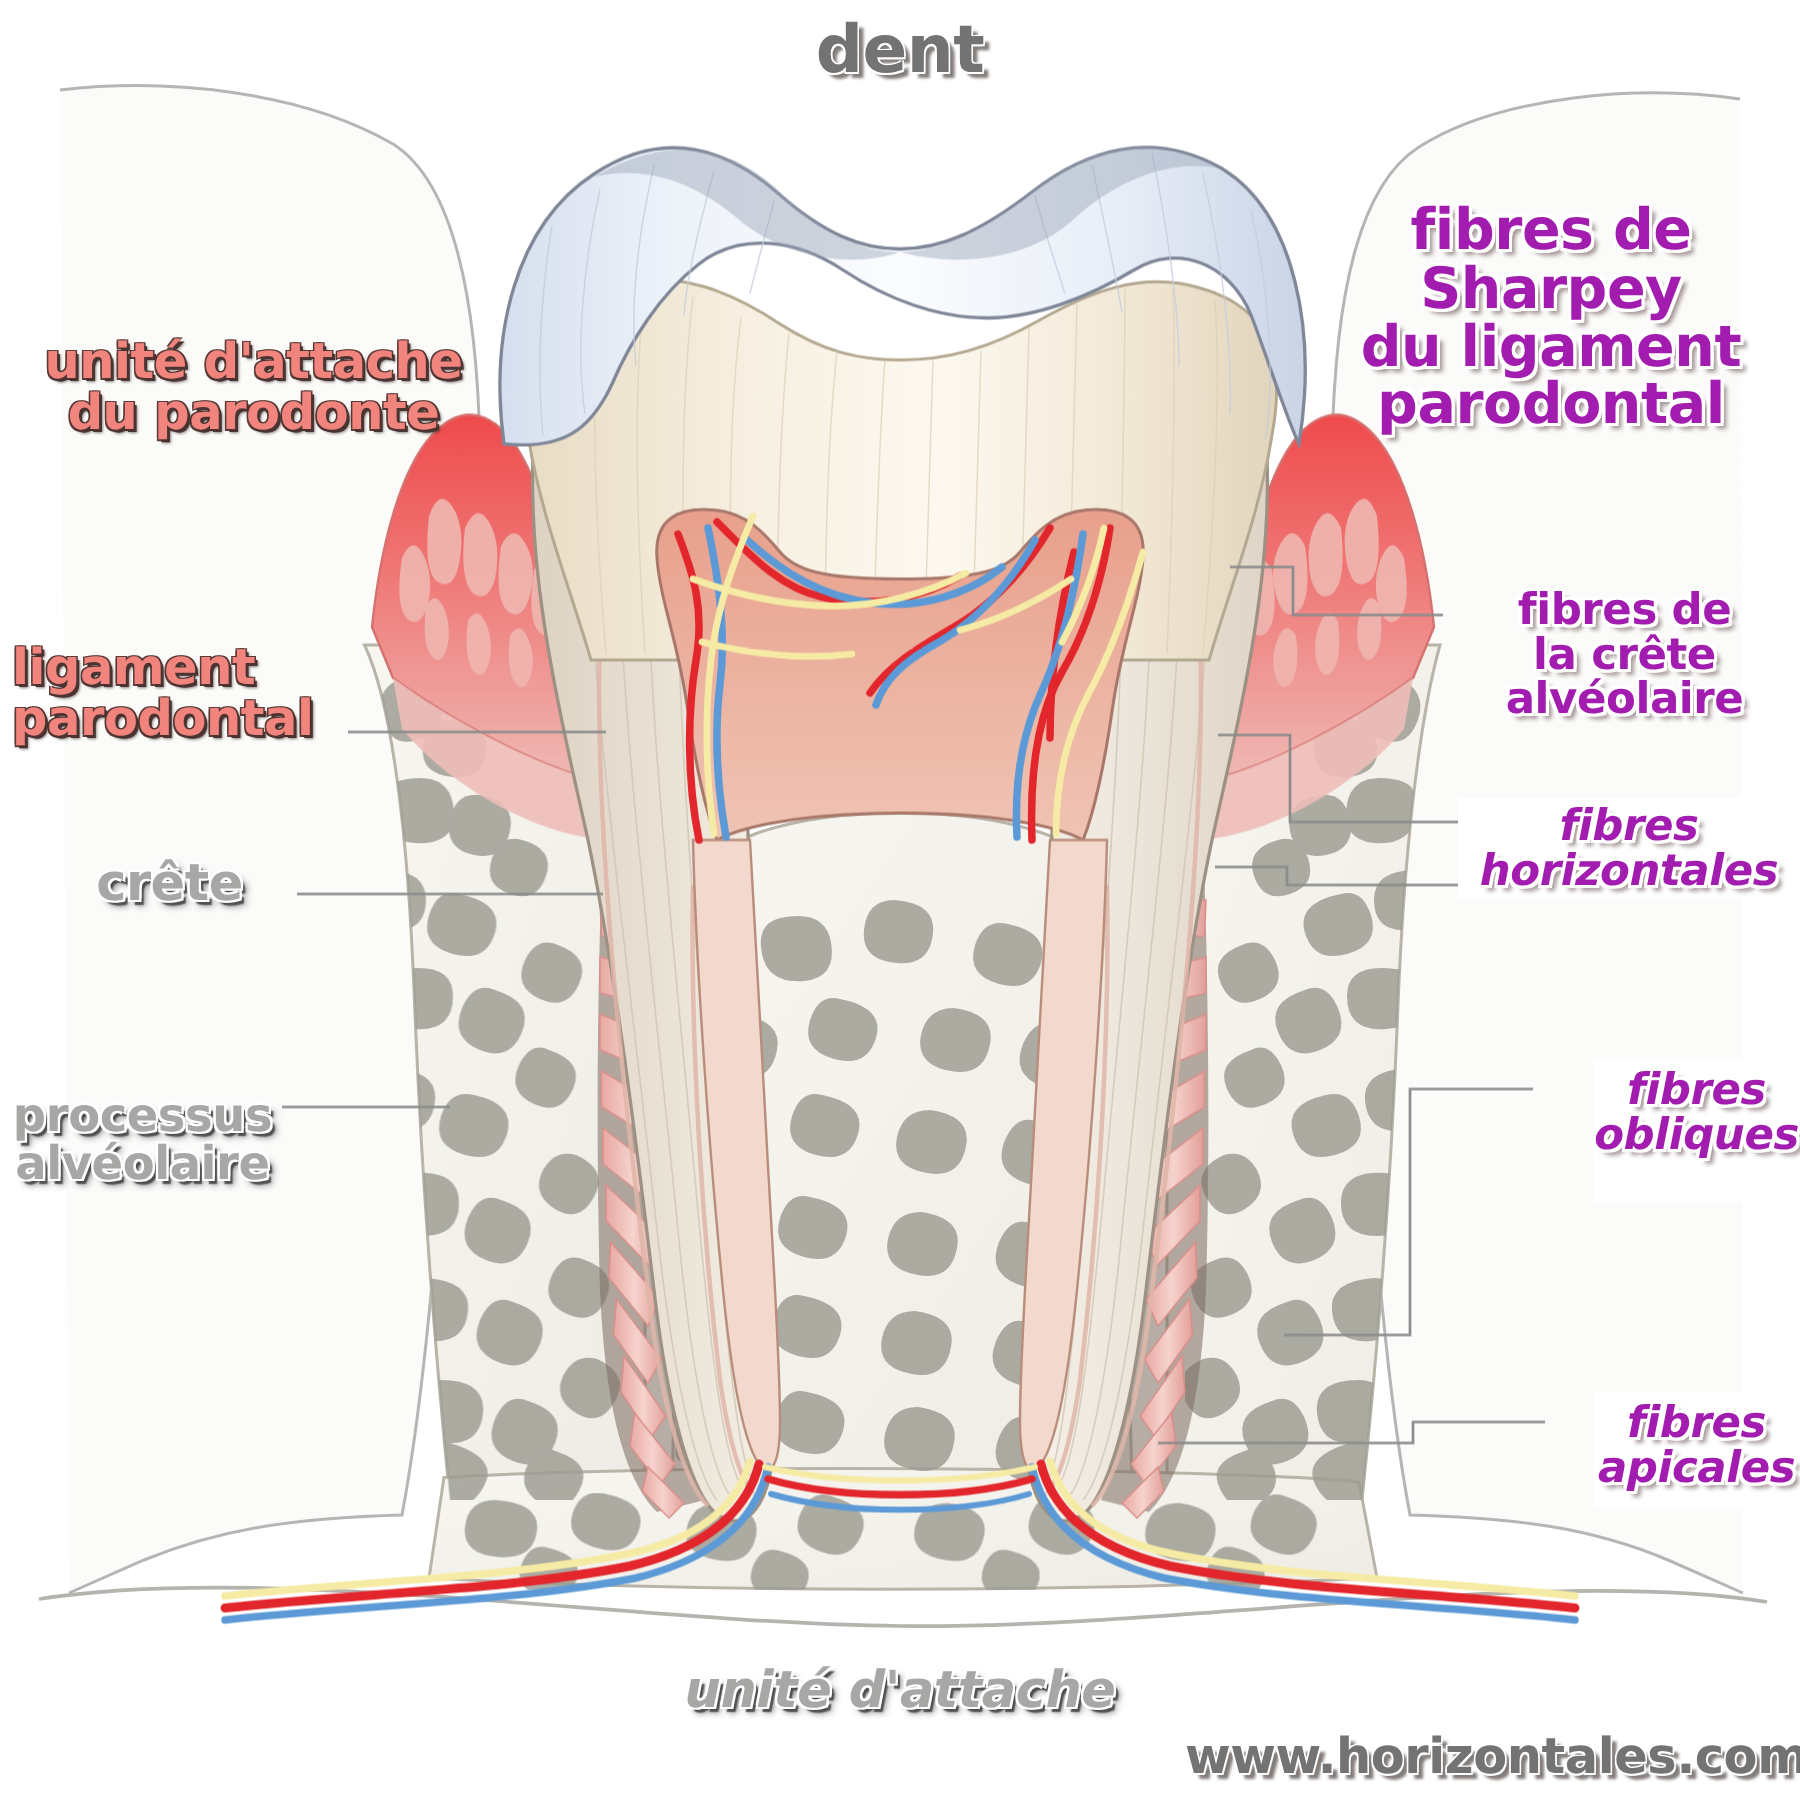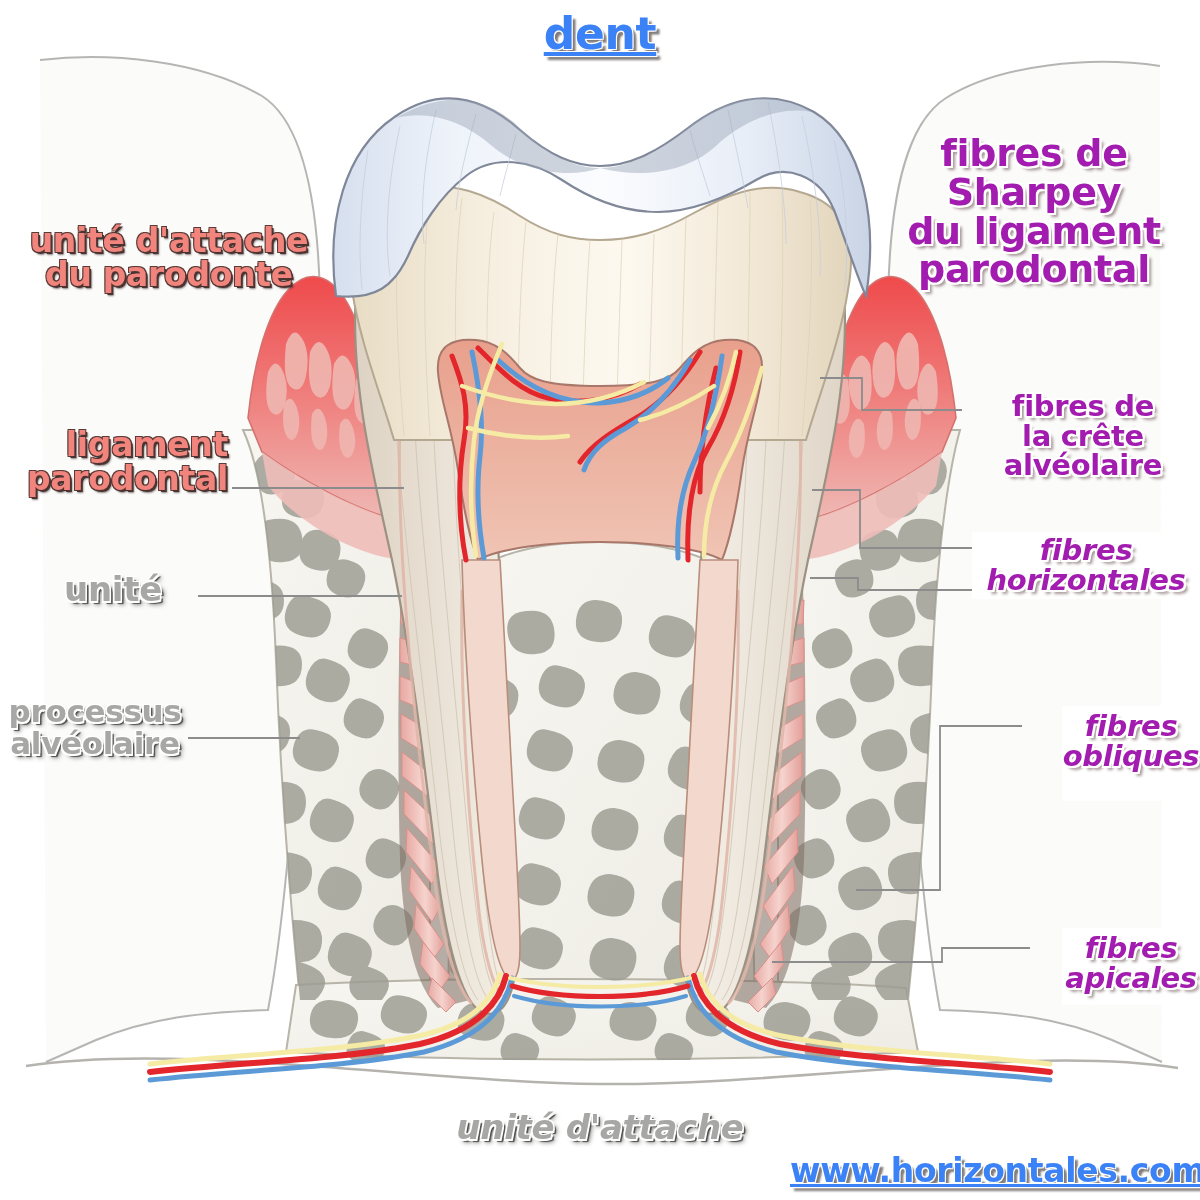--- a/index.html
+++ b/index.html
@@ -19,23 +19,23 @@
   
   .lbl.maroon{color:#a21caf;
      text-shadow:-2px -2px 0 #fff,2px -2px 0 #fff,-2px 2px 0 #fff,2px 2px 0 #fff,
                  0 -2px 0 #fff,0 2px 0 #fff,-2px 0 0 #fff,2px 0 0 #fff,
                  4px 4px 3px rgba(60,30,28,.45);}
   
   .lbl.gray{color:#a7a7a5;
      text-shadow:-1.5px -1.5px 0 #fff,1.5px -1.5px 0 #fff,-1.5px 1.5px 0 #fff,
                  1.5px 1.5px 0 #fff, 3px 3px 1px #4f4f4e, 4px 4px 4px rgba(50,50,50,.5);}
   
-  .lbl.tan{color:#3b82f6;
+  .lbl.tan{color:#737373;
      text-shadow:-1px -1px 0 #fff,1px -1px 0 #fff,-1px 1px 0 #fff,1px 1px 0 #fff,
-                 4px 4px 2px rgba(55,45,40,.62);text-decoration:underline;}
+                 4px 4px 2px rgba(55,45,40,.62);}
 
   .boxed{background:#ffffff;font-style:italic;}
 </style>
 </head>
 <body>
 
 <div id="stage">
 
   <svg id="art" viewBox="0 0 1200 1200">
     <defs>
@@ -445,26 +445,26 @@
 
       <path d="M1030,948 L942,948 L942,962 L772,962"></path>
     </g>
   </svg>
 
   <div class="lbl tan" style="left:0;top:12px;width:1200px;text-align:center;font-size:44px;">dent</div>
 
   <div class="lbl pink" style="left:4px;top:224px;width:330px;text-align:center;">unité d'attache
 du parodonte</div>
 
-  <div class="lbl pink" style="left:8px;top:428px;width:220px;text-align:right;">ligament
+  <div class="lbl pink" style="left:8px;top:428px;width:220px;text-align:left;">ligament
 parodontal</div>
 
-  <div class="lbl gray" style="left:28px;top:572px;width:170px;text-align:center;font-size:34px;">unité</div>
-
-  <div class="lbl gray" style="left:0;top:696px;width:190px;text-align:center;font-size:31px;">processus
+  <div class="lbl gray" style="left:28px;top:572px;width:170px;text-align:center;font-size:34px;">crête</div>
+
+  <div class="lbl gray" style="left:0;top:729px;width:190px;text-align:center;font-size:31px;">processus
 alvéolaire</div>
 
   <div class="lbl maroon" style="left:868px;top:134px;width:332px;text-align:center;font-size:38px;">fibres de
 Sharpey
 du ligament
 parodontal</div>
 
   <div class="lbl maroon" style="left:966px;top:392px;width:234px;text-align:center;font-size:29px;">fibres de
 la crête
 alvéolaire</div>

